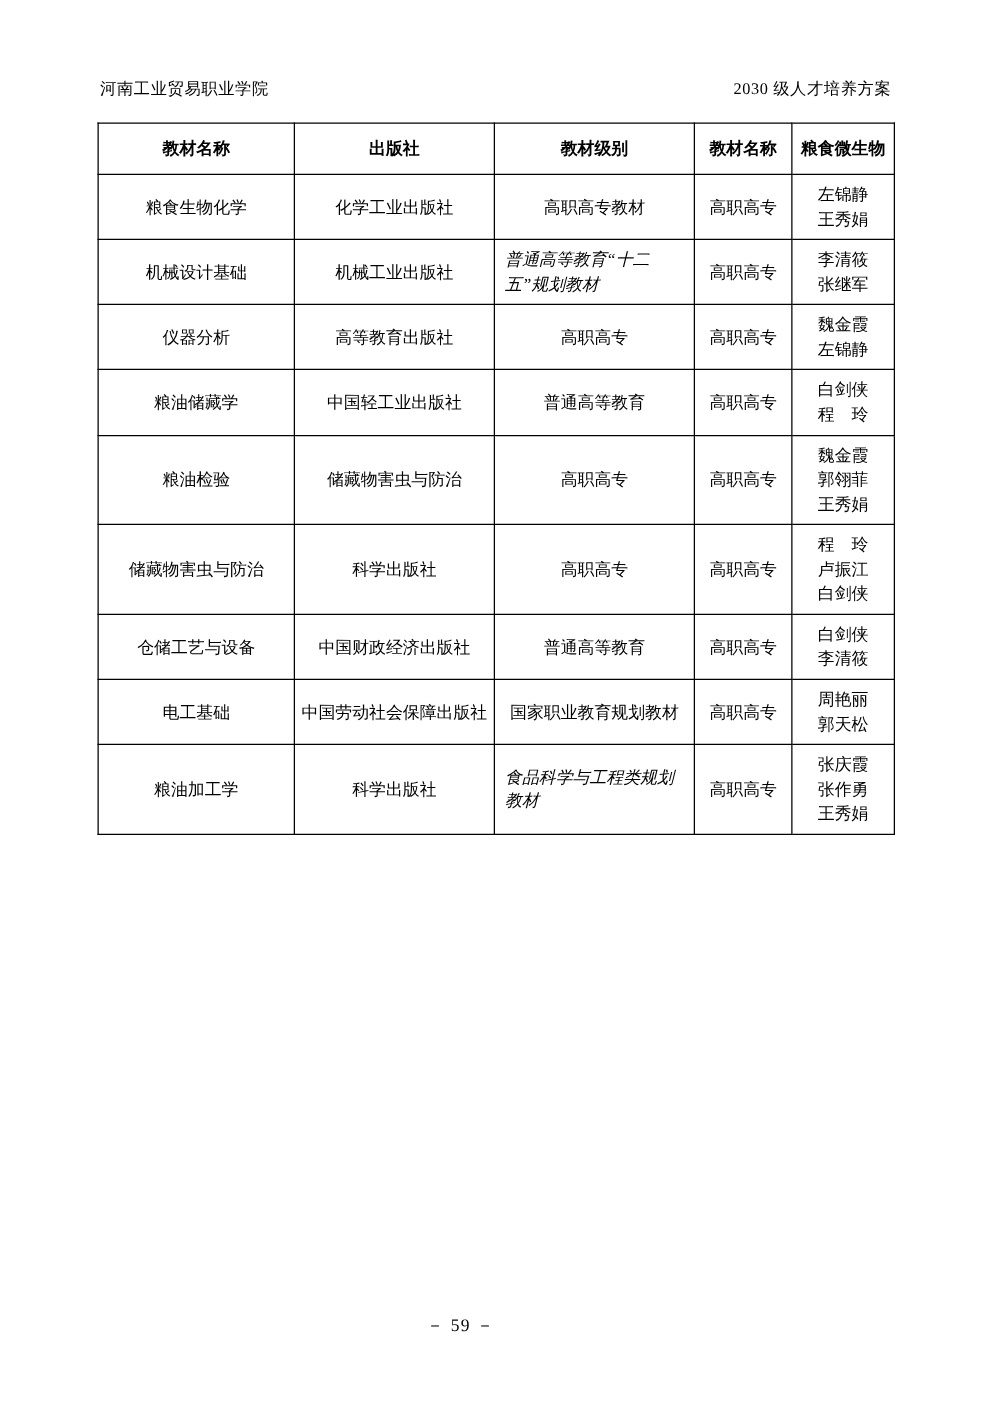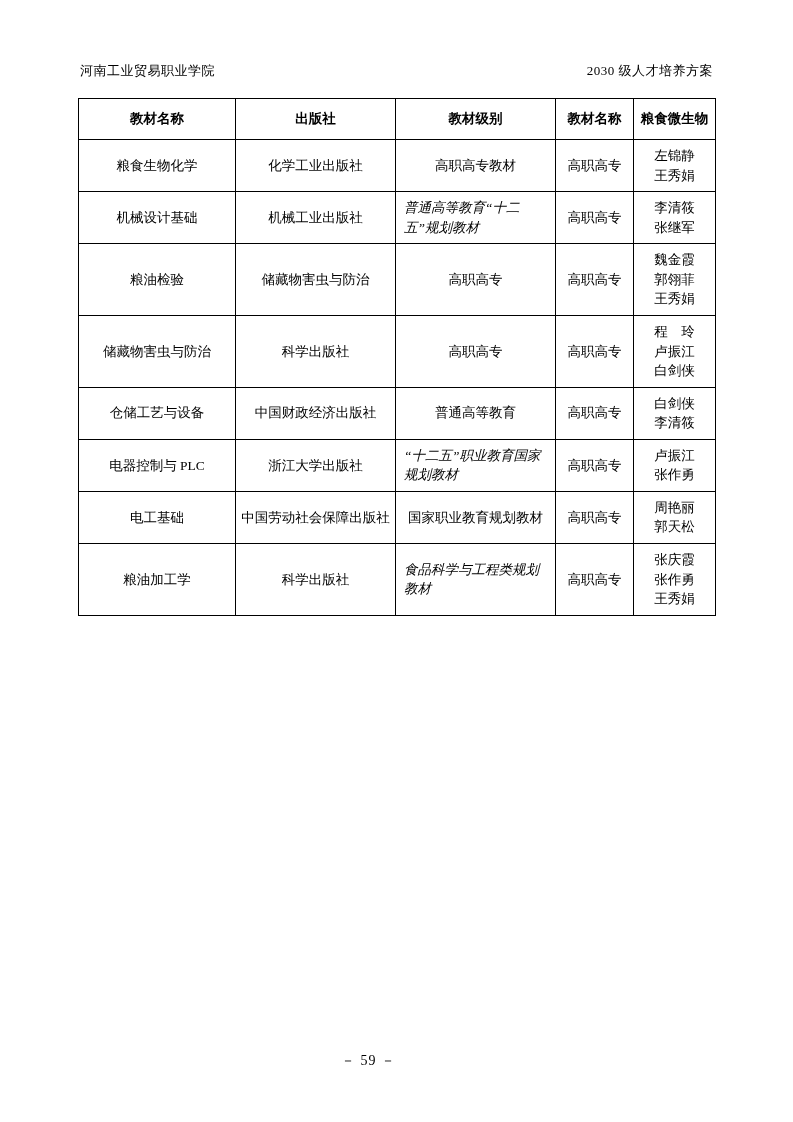--- a/index.html
+++ b/index.html
@@ -131,20 +131,40 @@
           <td class="cell-name">机械设计基础</td>
           <td class="cell-press">机械工业出版社</td>
           <td class="cell-level left-align">普通高等教育“十二五”规划教材</td>
           <td class="cell-layer">高职高专</td>
           <td class="cell-teacher">
             <div>李清筱</div>
             <div>张继军</div>
           </td>
         </tr>
         <tr>
+          <td class="cell-name">仪器分析</td>
+          <td class="cell-press">高等教育出版社</td>
+          <td class="cell-level">高职高专</td>
+          <td class="cell-layer">高职高专</td>
+          <td class="cell-teacher">
+            <div>魏金霞</div>
+            <div>左锦静</div>
+          </td>
+        </tr>
+        <tr>
+          <td class="cell-name">粮油储藏学</td>
+          <td class="cell-press">中国轻工业出版社</td>
+          <td class="cell-level">普通高等教育</td>
+          <td class="cell-layer">高职高专</td>
+          <td class="cell-teacher">
+            <div>白剑侠</div>
+            <div>程　玲</div>
+          </td>
+        </tr>
+        <tr>
           <td class="cell-name">粮油检验</td>
           <td class="cell-press">储藏物害虫与防治</td>
           <td class="cell-level">高职高专</td>
           <td class="cell-layer">高职高专</td>
           <td class="cell-teacher">
             <div>魏金霞</div>
             <div>郭翎菲</div>
             <div>王秀娟</div>
           </td>
         </tr>
@@ -163,30 +183,20 @@
           <td class="cell-name">仓储工艺与设备</td>
           <td class="cell-press">中国财政经济出版社</td>
           <td class="cell-level">普通高等教育</td>
           <td class="cell-layer">高职高专</td>
           <td class="cell-teacher">
             <div>白剑侠</div>
             <div>李清筱</div>
           </td>
         </tr>
         <tr>
-          <td class="cell-name">电器控制与 PLC</td>
-          <td class="cell-press">浙江大学出版社</td>
-          <td class="cell-level left-align">“十二五”职业教育国家规划教材</td>
-          <td class="cell-layer">高职高专</td>
-          <td class="cell-teacher">
-            <div>卢振江</div>
-            <div>张作勇</div>
-          </td>
-        </tr>
-        <tr>
           <td class="cell-name">电工基础</td>
           <td class="cell-press">中国劳动社会保障出版社</td>
           <td class="cell-level">国家职业教育规划教材</td>
           <td class="cell-layer">高职高专</td>
           <td class="cell-teacher">
             <div>周艳丽</div>
             <div>郭天松</div>
           </td>
         </tr>
         <tr>

